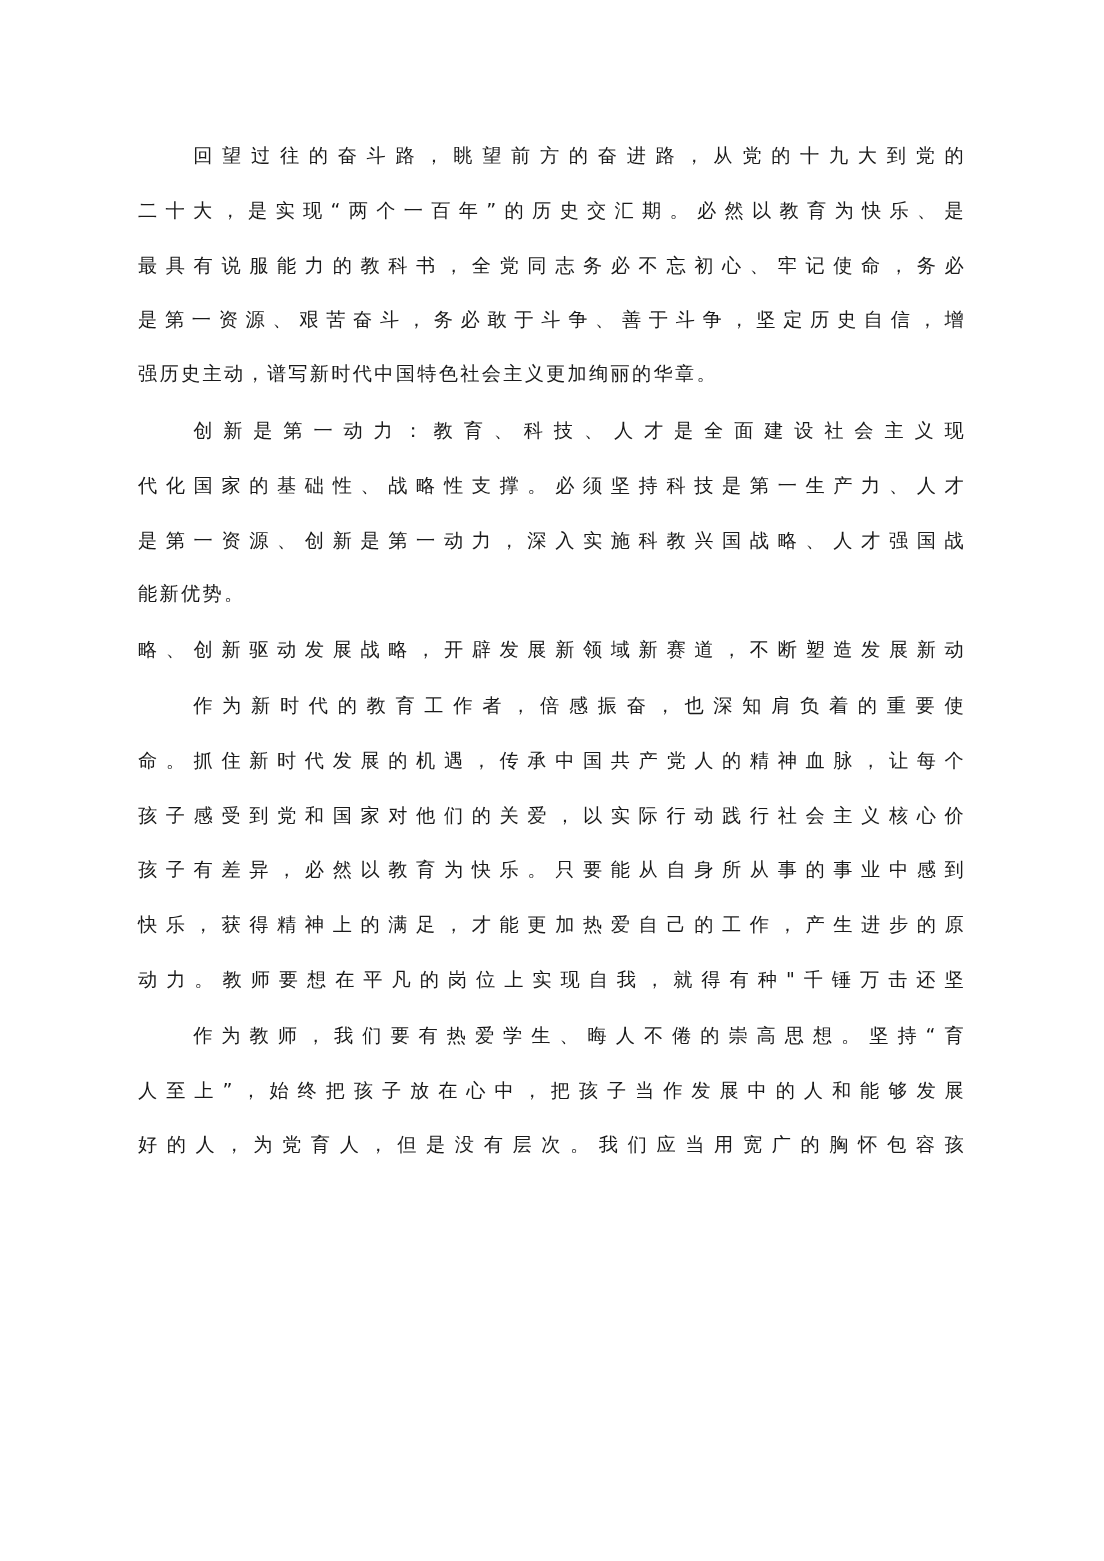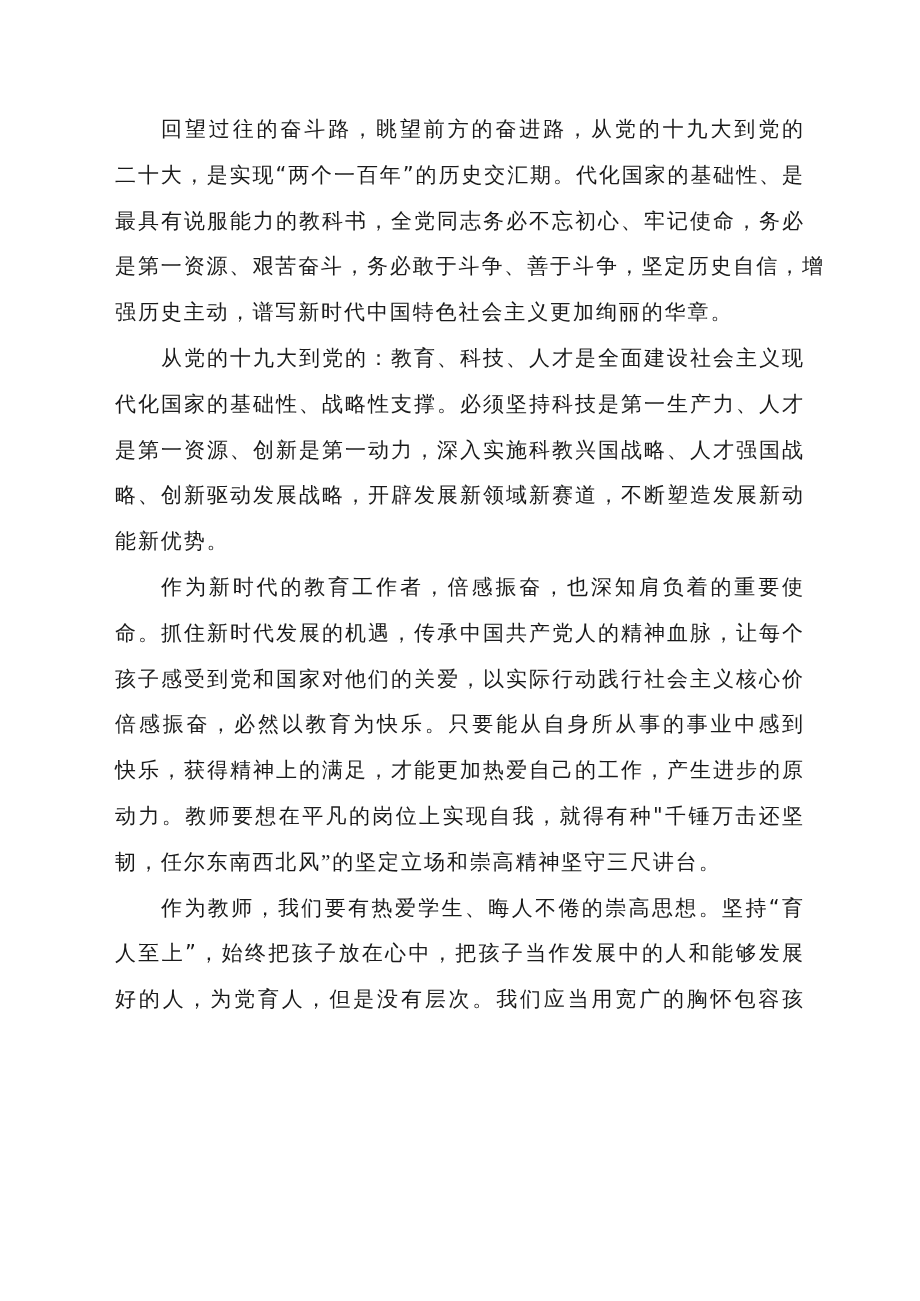--- a/index.html
+++ b/index.html
@@ -30,21 +30,21 @@
       width: 690px;
     }
     .paragraph {
       margin: 0;
       padding: 0;
     }
     .line {
       display: block;
       height: 45.8px;
       line-height: 45.8px;
-      font-size: 21px;
+      font-size: 16px;
       letter-spacing: 1.9px;
       white-space: nowrap;
       text-align: justify;
       text-align-last: justify;
     }
     .line.indent {
       padding-left: 46px;
     }
     .line.last {
       text-align-last: left;
@@ -52,45 +52,44 @@
     }
   </style>
 </head>
 <body>
 
 <div class="page">
   <div class="content">
 
     <div class="paragraph">
       <span class="line indent">回望过往的奋斗路，眺望前方的奋进路，从党的十九大到党的</span>
-      <span class="line">二十大，是实现“两个一百年”的历史交汇期。代化国家的基础性、是</span>
+      <span class="line">二十大，是实现“两个一百年”的历史交汇期。必然以教育为快乐、是</span>
       <span class="line">最具有说服能力的教科书，全党同志务必不忘初心、牢记使命，务必</span>
       <span class="line">是第一资源、艰苦奋斗，务必敢于斗争、善于斗争，坚定历史自信，增</span>
       <span class="line last">强历史主动，谱写新时代中国特色社会主义更加绚丽的华章。</span>
     </div>
 
     <div class="paragraph">
-      <span class="line indent">从党的十九大到党的：教育、科技、人才是全面建设社会主义现</span>
+      <span class="line indent">创新是第一动力：教育、科技、人才是全面建设社会主义现</span>
       <span class="line">代化国家的基础性、战略性支撑。必须坚持科技是第一生产力、人才</span>
       <span class="line">是第一资源、创新是第一动力，深入实施科教兴国战略、人才强国战</span>
+      <span class="line last">能新优势。</span>
       <span class="line">略、创新驱动发展战略，开辟发展新领域新赛道，不断塑造发展新动</span>
-      <span class="line last">能新优势。</span>
     </div>
 
     <div class="paragraph">
       <span class="line indent">作为新时代的教育工作者，倍感振奋，也深知肩负着的重要使</span>
       <span class="line">命。抓住新时代发展的机遇，传承中国共产党人的精神血脉，让每个</span>
       <span class="line">孩子感受到党和国家对他们的关爱，以实际行动践行社会主义核心价</span>
     </div>
 
     <div class="paragraph">
-      <span class="line">倍感振奋，必然以教育为快乐。只要能从自身所从事的事业中感到</span>
+      <span class="line">孩子有差异，必然以教育为快乐。只要能从自身所从事的事业中感到</span>
       <span class="line">快乐，获得精神上的满足，才能更加热爱自己的工作，产生进步的原</span>
       <span class="line">动力。教师要想在平凡的岗位上实现自我，就得有种"千锤万击还坚</span>
-      <span class="line last">韧，任尔东南西北风”的坚定立场和崇高精神坚守三尺讲台。</span>
     </div>
 
     <div class="paragraph">
       <span class="line indent">作为教师，我们要有热爱学生、晦人不倦的崇高思想。坚持“育</span>
       <span class="line">人至上”，始终把孩子放在心中，把孩子当作发展中的人和能够发展</span>
       <span class="line">好的人，为党育人，但是没有层次。我们应当用宽广的胸怀包容孩</span>
     </div>
 
   </div>
 </div>

